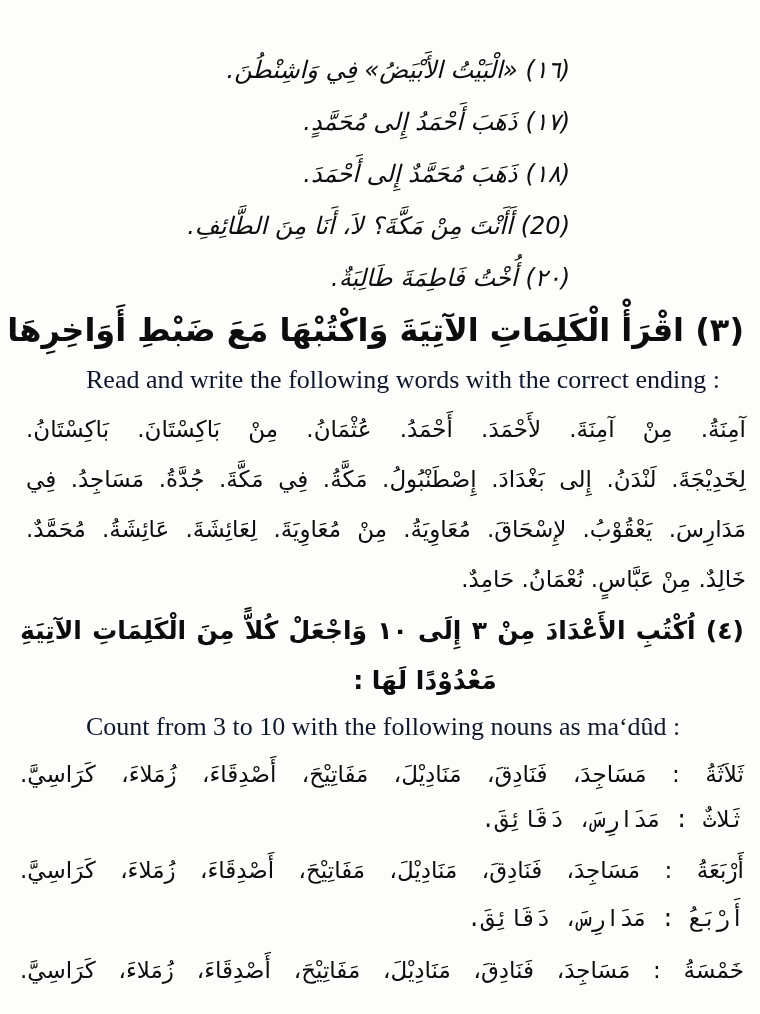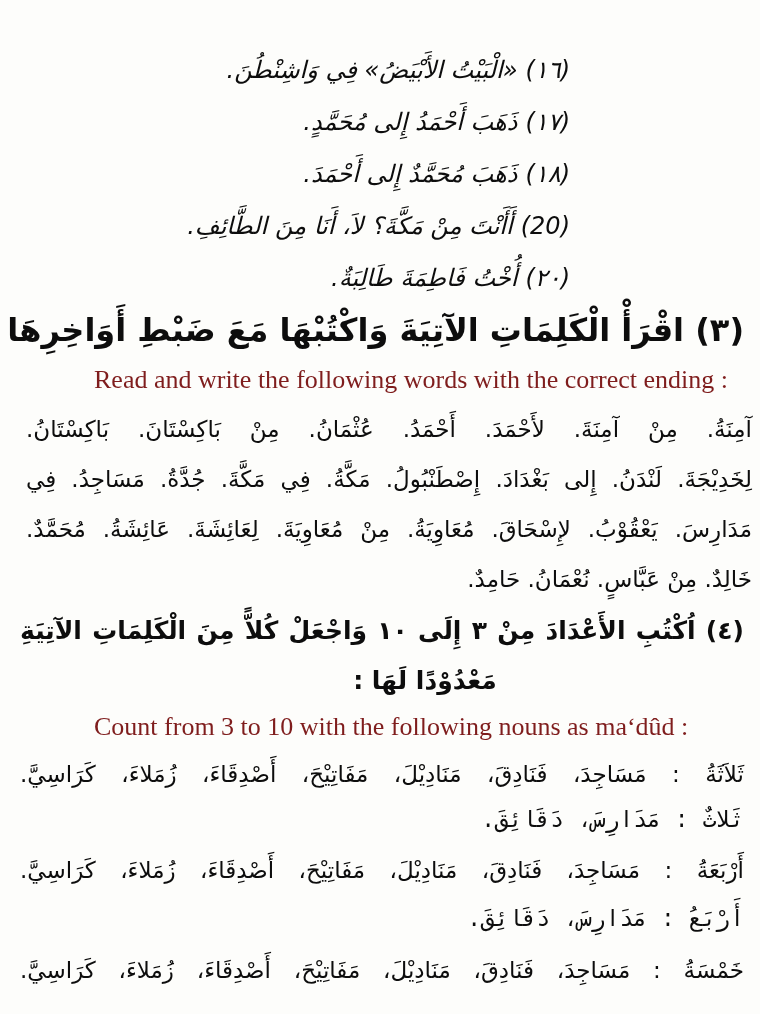--- a/index.html
+++ b/index.html
@@ -51,30 +51,30 @@
     text-align:center;
     position:relative;
     left:45px; 
   }
   .english{
     direction:ltr;
     font-family:"Liberation Serif","DejaVu Serif",serif;
     font-size:26px;
     height:48px;line-height:48px;
     text-align:left;
-    padding-left:36px;
+    padding-left:28px;
     text-indent:58px;
     white-space:nowrap;
-    color:#7f1d1d;
+    color:#0f172a;
   }
   .english.second{height:46px;line-height:46px;}
   .word-line{
     height:50px;line-height:50px;
     font-size:23px;
-    padding-right:8px;
+    padding-right:14px;
     padding-left:26px;
     text-align:justify;
     text-align-last:justify;
   }
   .word-line.short{
     text-align:left;
     text-align-last:right;
     white-space:nowrap;
   }
   .count-line{

